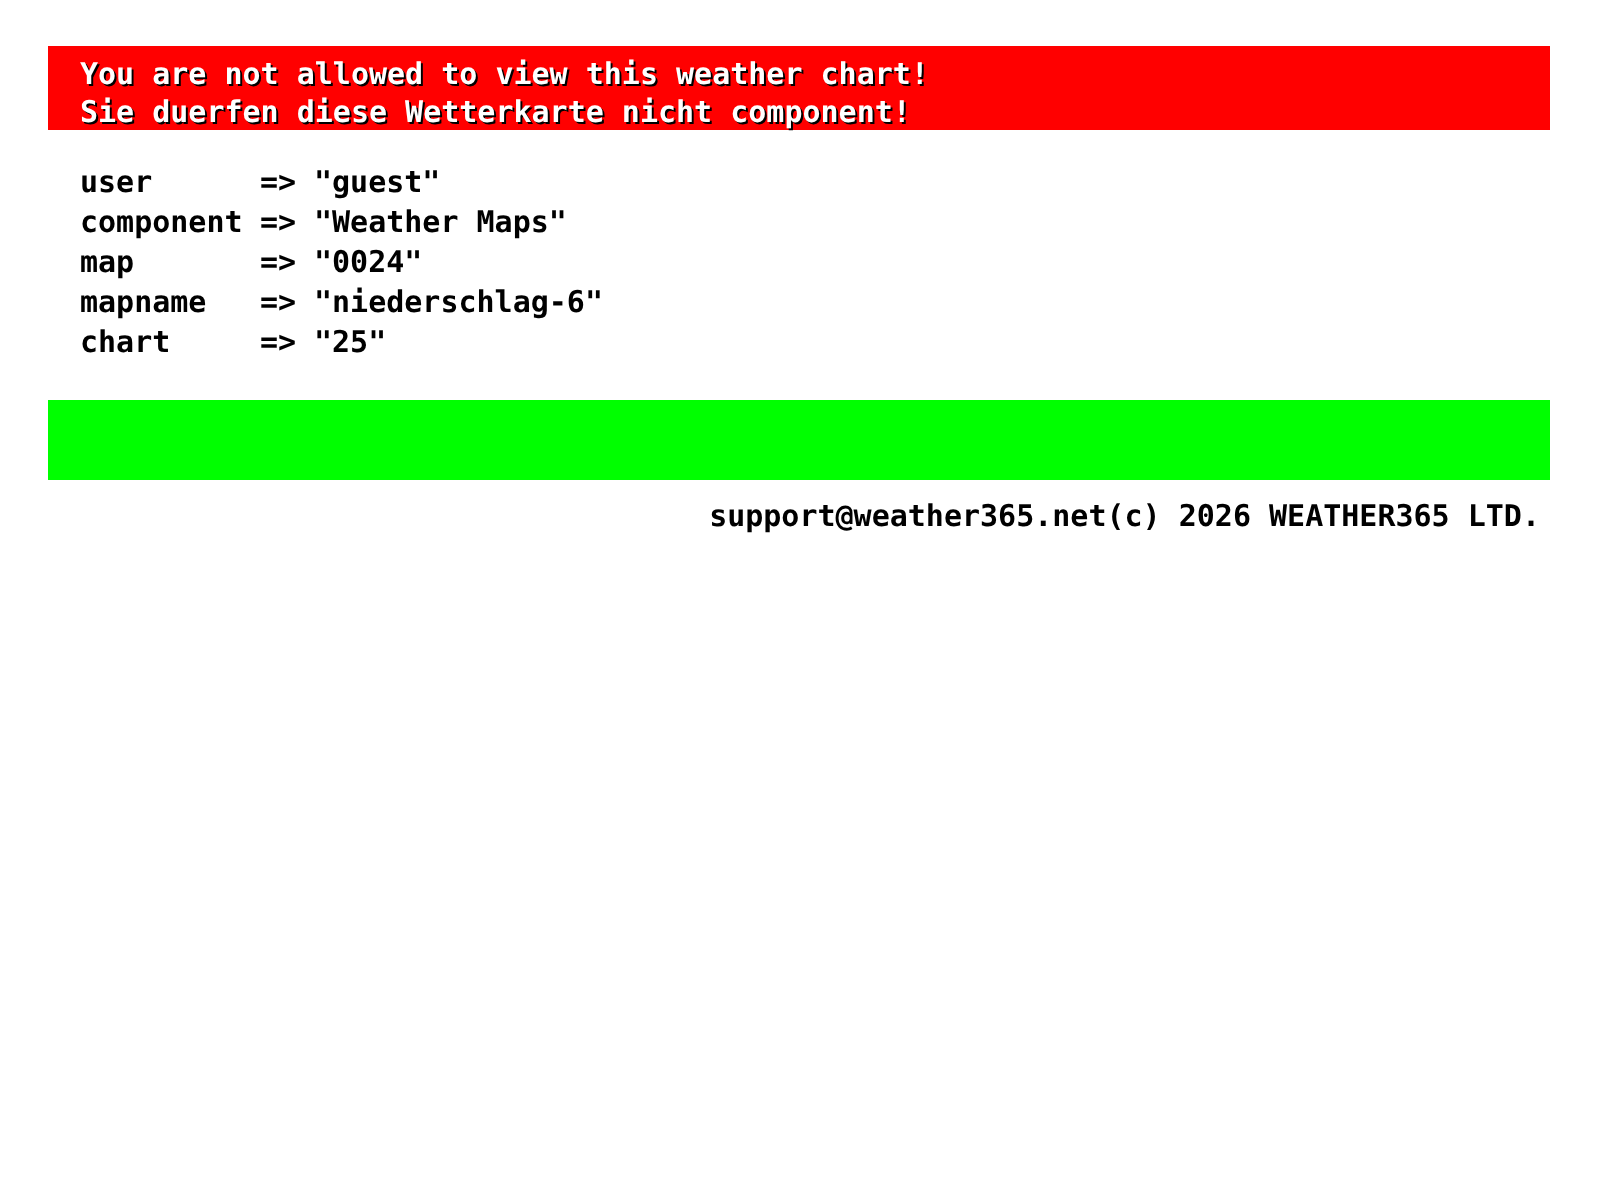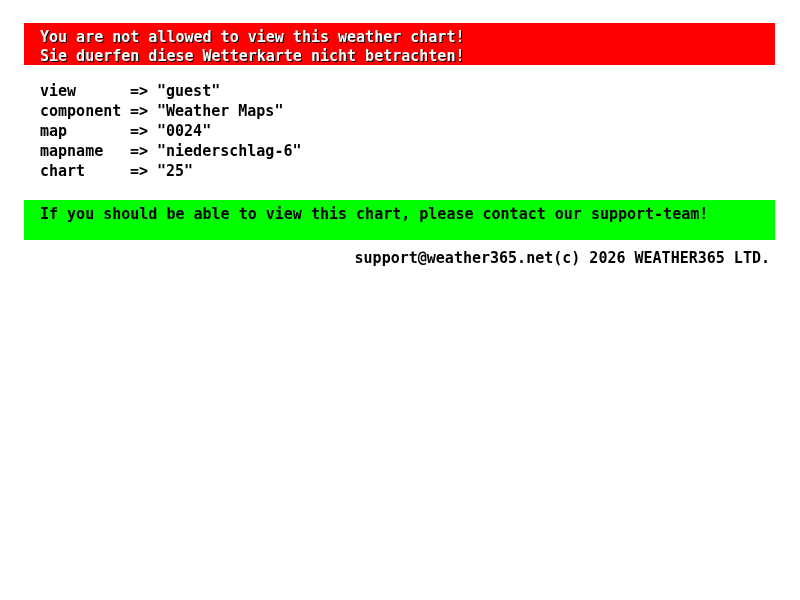--- a/index.html
+++ b/index.html
@@ -67,33 +67,32 @@
     white-space: pre;
   }
 </style>
 </head>
 <body>
 
 <div class="page">
 
   <div class="banner banner-denied">
     <span class="line">You are not allowed to view this weather chart!</span>
-    <span class="line">Sie duerfen diese Wetterkarte nicht betrachten!</span>
+    <span class="line">Sie duerfen diese Wetterkarte nicht component!</span>
   </div>
 
   <div class="details">
-    <span class="kv-row"><span class="kv-key">view</span><span class="kv-arrow">=&gt;</span><span class="kv-value">"guest"</span></span>
+    <span class="kv-row"><span class="kv-key">user</span><span class="kv-arrow">=&gt;</span><span class="kv-value">"guest"</span></span>
     <span class="kv-row"><span class="kv-key">component</span><span class="kv-arrow">=&gt;</span><span class="kv-value">"Weather Maps"</span></span>
     <span class="kv-row"><span class="kv-key">map</span><span class="kv-arrow">=&gt;</span><span class="kv-value">"0024"</span></span>
     <span class="kv-row"><span class="kv-key">mapname</span><span class="kv-arrow">=&gt;</span><span class="kv-value">"niederschlag-6"</span></span>
     <span class="kv-row"><span class="kv-key">chart</span><span class="kv-arrow">=&gt;</span><span class="kv-value">"25"</span></span>
   </div>
 
   <div class="banner banner-contact">
-    <span class="line">If you should be able to view this chart, please contact our support-team!</span>
   </div>
 
   <div class="footer">
     <span>support@weather365.net</span>
     <span>(c) 2026 WEATHER365 LTD.</span>
   </div>
 
 </div>
 
 </body></html>

